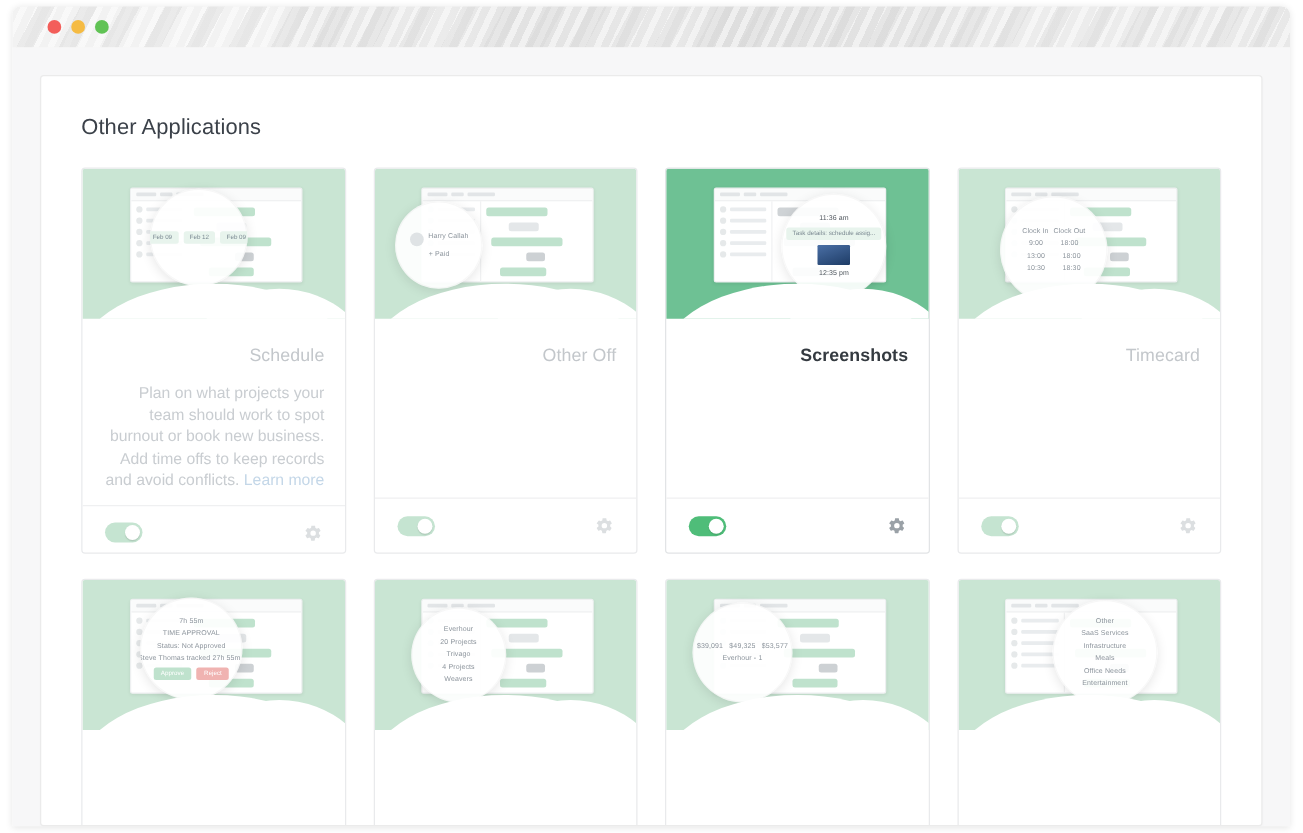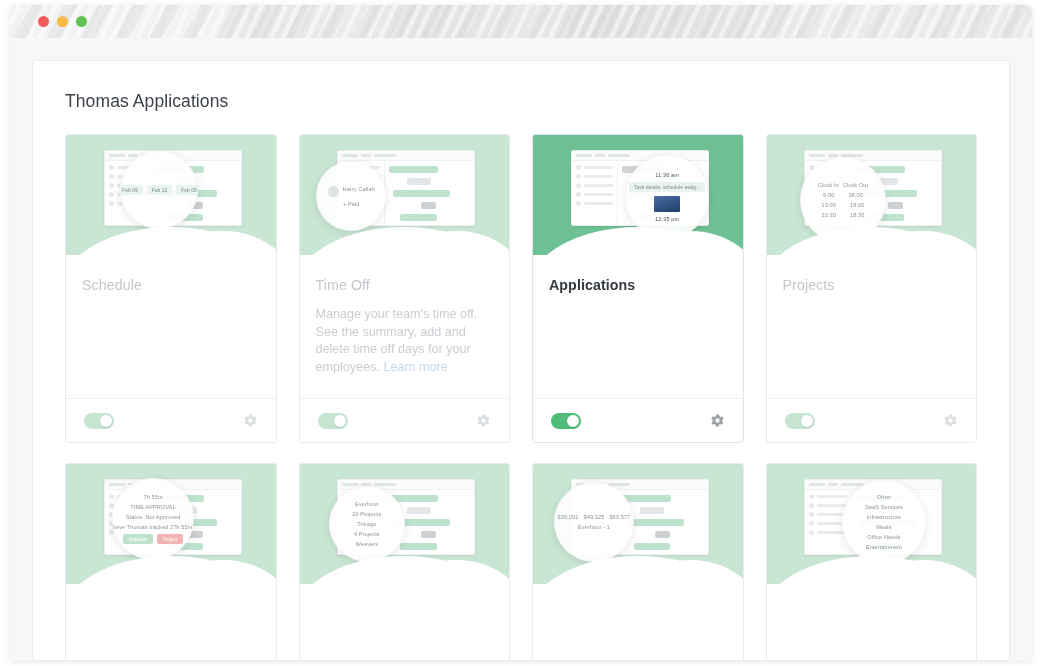--- a/index.html
+++ b/index.html
@@ -224,21 +224,21 @@
   }
   .mag-thumb {
     width: 26px; height: 16px; border-radius: 1px;
     background: linear-gradient(160deg,#4a6fa5,#1e3c66);
   }
 
   
   .card-body {
     flex: 1;
     padding: 22px 16px 10px 16px;
-    text-align: left;
+    text-align: right;
   }
   .card-title {
     font-size: 14.2px;
     color: #c3c7cb;
     margin-bottom: 13px;
     letter-spacing: .1px;
   }
   .app-card.active .card-title { color: #343a40; font-weight: 600; }
 
   .card-desc {
@@ -302,21 +302,21 @@
     <div class="traffic-lights">
       <div class="light red"></div>
       <div class="light yellow"></div>
       <div class="light green"></div>
     </div>
   </div>
 
   <div id="page-bg">
     <div id="content-panel">
 
-      <h1 id="page-title">Thomas Applications</h1>
+      <h1 id="page-title">Other Applications</h1>
 
       <div id="card-grid">
           <div class="app-card">
             <div class="card-hero">
               <div class="mini-shot">
                 <div class="mini-topbar">
                   <div class="mini-chip" style="width: 16px;"></div>
                   <div class="mini-chip" style="width: 10px;"></div>
                   <div class="mini-chip" style="width: 22px;"></div>
                 </div>
@@ -367,20 +367,21 @@
                   <div class="mag-pill">Feb 09</div>
                   <div class="mag-pill">Feb 12</div>
                   <div class="mag-pill">Feb 09</div>
                 </div>
               </div>
               <div class="hero-wave"></div>
               <div class="hero-wave second"></div>
             </div>
             <div class="card-body">
               <div class="card-title">Schedule</div>
+              <div class="card-desc">Plan on what projects your team should work to spot burnout or book new business. Add time offs to keep records and avoid conflicts. <a class="learn-more" href="#">Learn more</a></div>
             </div>
             <div class="card-footer">
               <div class="toggle" role="switch" aria-checked="true"></div>
               <div class="gear-icon">
                 <svg viewBox="0 0 24 24">
                   <path d="M19.4 13a7.8 7.8 0 0 0 0-2l2-1.6a.5.5 0 0 0 .1-.6l-1.9-3.2a.5.5 0 0 0-.6-.2l-2.4.9a7.6 7.6 0 0 0-1.7-1l-.4-2.5a.5.5 0 0 0-.5-.4h-3.8a.5.5 0 0 0-.5.4l-.4 2.5a7.6 7.6 0 0 0-1.7 1l-2.4-.9a.5.5 0 0 0-.6.2L2.2 8.8a.5.5 0 0 0 .1.6L4.4 11a7.8 7.8 0 0 0 0 2l-2 1.6a.5.5 0 0 0-.1.6l1.9 3.2a.5.5 0 0 0 .6.2l2.4-.9a7.6 7.6 0 0 0 1.7 1l.4 2.5a.5.5 0 0 0 .5.4h3.8a.5.5 0 0 0 .5-.4l.4-2.5a7.6 7.6 0 0 0 1.7-1l2.4.9a.5.5 0 0 0 .6-.2l1.9-3.2a.5.5 0 0 0-.1-.6zM12 15.5A3.5 3.5 0 1 1 15.5 12 3.5 3.5 0 0 1 12 15.5z"></path>
                 </svg>
               </div>
             </div>
           </div>
@@ -438,22 +439,21 @@
                 <div class="mag-row">
                   <div class="mag-avatar"></div>
                   <div class="mag-text">Harry Callah</div>
                 </div>
                 <div class="mag-text">+ Paid</div>
               </div>
               <div class="hero-wave"></div>
               <div class="hero-wave second"></div>
             </div>
             <div class="card-body">
-              <div class="card-title">Time Off</div>
-              <div class="card-desc">Manage your team's time off. See the summary, add and delete time off days for your employees. <a class="learn-more" href="#">Learn more</a></div>
+              <div class="card-title">Other Off</div>
             </div>
             <div class="card-footer">
               <div class="toggle" role="switch" aria-checked="true"></div>
               <div class="gear-icon">
                 <svg viewBox="0 0 24 24">
                   <path d="M19.4 13a7.8 7.8 0 0 0 0-2l2-1.6a.5.5 0 0 0 .1-.6l-1.9-3.2a.5.5 0 0 0-.6-.2l-2.4.9a7.6 7.6 0 0 0-1.7-1l-.4-2.5a.5.5 0 0 0-.5-.4h-3.8a.5.5 0 0 0-.5.4l-.4 2.5a7.6 7.6 0 0 0-1.7 1l-2.4-.9a.5.5 0 0 0-.6.2L2.2 8.8a.5.5 0 0 0 .1.6L4.4 11a7.8 7.8 0 0 0 0 2l-2 1.6a.5.5 0 0 0-.1.6l1.9 3.2a.5.5 0 0 0 .6.2l2.4-.9a7.6 7.6 0 0 0 1.7 1l.4 2.5a.5.5 0 0 0 .5.4h3.8a.5.5 0 0 0 .5-.4l.4-2.5a7.6 7.6 0 0 0 1.7-1l2.4.9a.5.5 0 0 0 .6-.2l1.9-3.2a.5.5 0 0 0-.1-.6zM12 15.5A3.5 3.5 0 1 1 15.5 12 3.5 3.5 0 0 1 12 15.5z"></path>
                 </svg>
               </div>
             </div>
           </div>
@@ -510,21 +510,21 @@
               <div class="magnifier" style="left: 44%; top: 20px; width: 84px; height: 84px;">
                 <div class="mag-text">11:36 am</div>
                 <div class="mag-pill">Task details: schedule assig...</div>
                 <div class="mag-thumb"></div>
                 <div class="mag-text">12:35 pm</div>
               </div>
               <div class="hero-wave"></div>
               <div class="hero-wave second"></div>
             </div>
             <div class="card-body">
-              <div class="card-title">Applications</div>
+              <div class="card-title">Screenshots</div>
             </div>
             <div class="card-footer">
               <div class="toggle" role="switch" aria-checked="true"></div>
               <div class="gear-icon">
                 <svg viewBox="0 0 24 24">
                   <path d="M19.4 13a7.8 7.8 0 0 0 0-2l2-1.6a.5.5 0 0 0 .1-.6l-1.9-3.2a.5.5 0 0 0-.6-.2l-2.4.9a7.6 7.6 0 0 0-1.7-1l-.4-2.5a.5.5 0 0 0-.5-.4h-3.8a.5.5 0 0 0-.5.4l-.4 2.5a7.6 7.6 0 0 0-1.7 1l-2.4-.9a.5.5 0 0 0-.6.2L2.2 8.8a.5.5 0 0 0 .1.6L4.4 11a7.8 7.8 0 0 0 0 2l-2 1.6a.5.5 0 0 0-.1.6l1.9 3.2a.5.5 0 0 0 .6.2l2.4-.9a7.6 7.6 0 0 0 1.7 1l.4 2.5a.5.5 0 0 0 .5.4h3.8a.5.5 0 0 0 .5-.4l.4-2.5a7.6 7.6 0 0 0 1.7-1l2.4.9a.5.5 0 0 0 .6-.2l1.9-3.2a.5.5 0 0 0-.1-.6zM12 15.5A3.5 3.5 0 1 1 15.5 12 3.5 3.5 0 0 1 12 15.5z"></path>
                 </svg>
               </div>
             </div>
           </div>
@@ -593,21 +593,21 @@
                 </div>
                 <div class="mag-row" style="gap: 14px;">
                   <div class="mag-text">10:30</div>
                   <div class="mag-text">18:30</div>
                 </div>
               </div>
               <div class="hero-wave"></div>
               <div class="hero-wave second"></div>
             </div>
             <div class="card-body">
-              <div class="card-title">Projects</div>
+              <div class="card-title">Timecard</div>
             </div>
             <div class="card-footer">
               <div class="toggle" role="switch" aria-checked="true"></div>
               <div class="gear-icon">
                 <svg viewBox="0 0 24 24">
                   <path d="M19.4 13a7.8 7.8 0 0 0 0-2l2-1.6a.5.5 0 0 0 .1-.6l-1.9-3.2a.5.5 0 0 0-.6-.2l-2.4.9a7.6 7.6 0 0 0-1.7-1l-.4-2.5a.5.5 0 0 0-.5-.4h-3.8a.5.5 0 0 0-.5.4l-.4 2.5a7.6 7.6 0 0 0-1.7 1l-2.4-.9a.5.5 0 0 0-.6.2L2.2 8.8a.5.5 0 0 0 .1.6L4.4 11a7.8 7.8 0 0 0 0 2l-2 1.6a.5.5 0 0 0-.1.6l1.9 3.2a.5.5 0 0 0 .6.2l2.4-.9a7.6 7.6 0 0 0 1.7 1l.4 2.5a.5.5 0 0 0 .5.4h3.8a.5.5 0 0 0 .5-.4l.4-2.5a7.6 7.6 0 0 0 1.7-1l2.4.9a.5.5 0 0 0 .6-.2l1.9-3.2a.5.5 0 0 0-.1-.6zM12 15.5A3.5 3.5 0 1 1 15.5 12 3.5 3.5 0 0 1 12 15.5z"></path>
                 </svg>
               </div>
             </div>
           </div>

